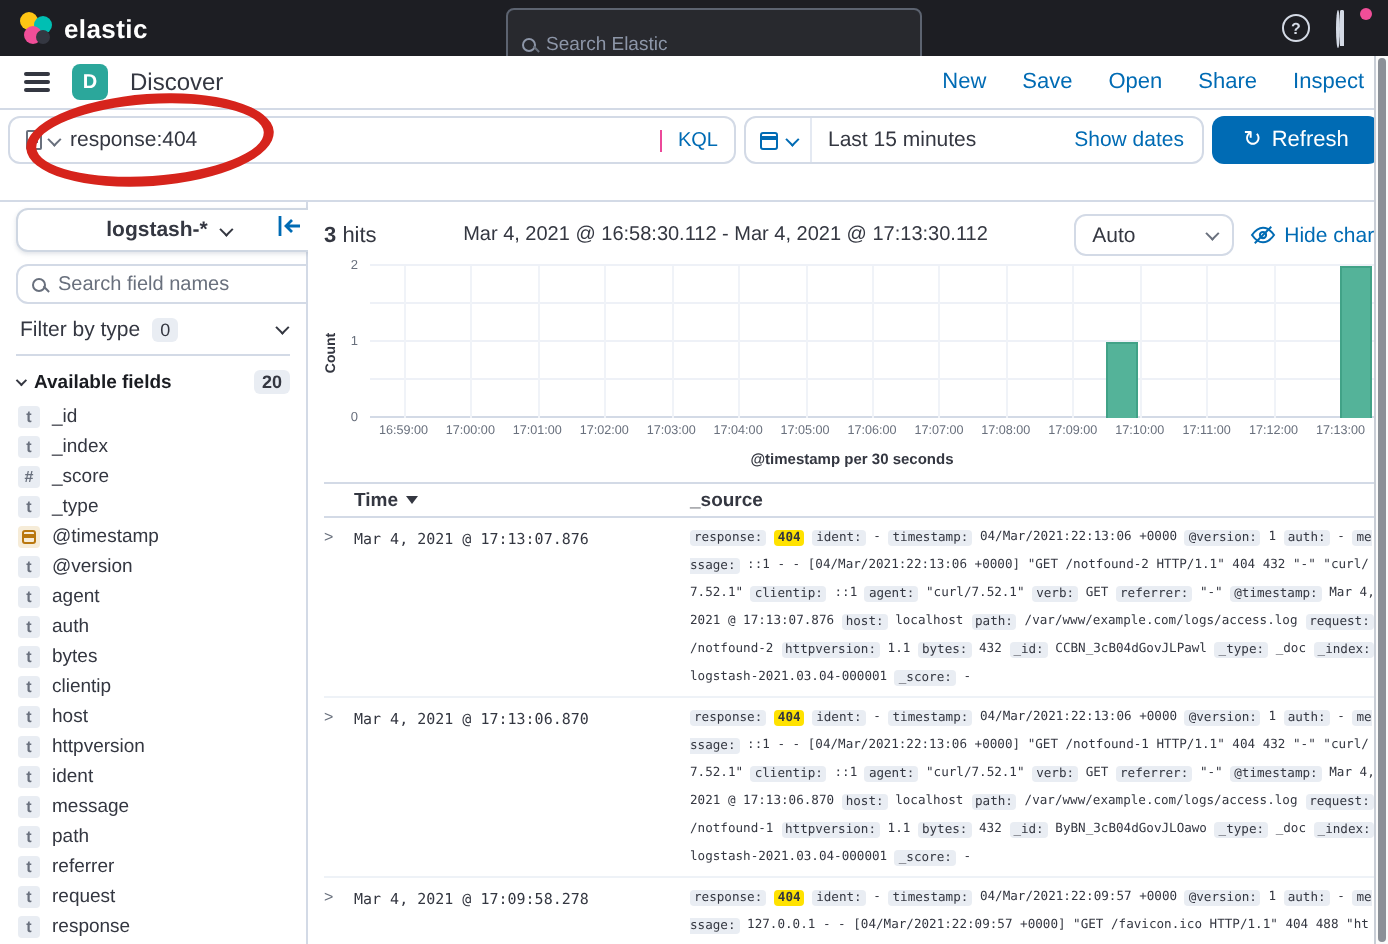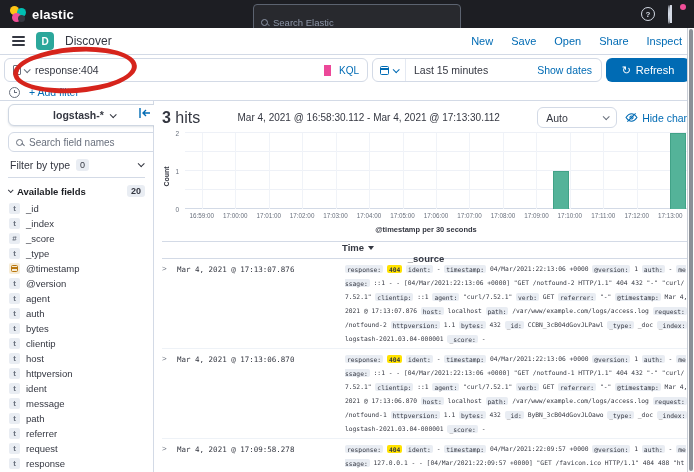--- a/index.html
+++ b/index.html
@@ -47,21 +47,21 @@
   .querybar { display:flex; align-items:stretch; height:27px; padding:3px 4px 0 4px; gap:4px; }
   .query-input { flex:1; border:1px solid #d3dae6; border-radius:6px; background:#fff;
             display:flex; align-items:center; padding:0 8px; gap:6px; }
   .ql-icon { display:flex; align-items:center; gap:3px; color:#69707d; }
   .doc-glyph { width:8px; height:10px; border:1.2px solid #69707d; border-radius:1px; position:relative; }
   .doc-glyph::after { content:""; position:absolute; left:1px; top:2px; width:4px; height:1px;
             background:#69707d; box-shadow:0 2.5px 0 #69707d; }
   .chev { width:5px; height:5px; border-right:1.4px solid currentColor; border-bottom:1.4px solid currentColor;
             transform:rotate(45deg) translateY(-1px); display:inline-block; }
   .query-text { font-size:10.5px; color:#343741; }
-  .kql { margin-left:auto; font-size:10px; color:#006bb4; padding-left:8px; border-left:7px solid #ec4899; }
+  .kql { margin-left:auto; font-size:10px; color:#006bb4; padding-left:8px; border-left:1px solid #ec4899; }
   .datepicker { width:230px; border:1px solid #d3dae6; border-radius:6px; background:#fff;
             display:flex; align-items:center; }
   .cal-btn { display:flex; align-items:center; gap:4px; padding:0 7px; color:#006bb4;
             border-right:1px solid #e4e9f2; align-self:stretch; }
   .mini-cal { width:9px; height:9px; border:1.2px solid currentColor; border-radius:1.5px; position:relative; }
   .mini-cal::before { content:""; position:absolute; left:0; right:0; top:1px; height:2px; background:currentColor; }
   .range-text { flex:1; padding:0 8px; font-size:10.5px; color:#343741; white-space:nowrap; }
   .show-dates { padding:0 9px; font-size:10.5px; color:#006bb4; cursor:pointer; }
   .refresh-btn { width:84px; border:none; border-radius:6px; color:#fff; font-size:11px;
             display:flex; align-items:center; justify-content:center; gap:5px; cursor:pointer; }
@@ -96,21 +96,21 @@
   .field-list { list-style:none; }
   .field { display:flex; align-items:center; gap:6px; height:15px; font-size:9.5px; color:#343741; padding-left:1px; cursor:pointer; }
   .ficon { width:11px; height:11px; border-radius:2px; background:#e9edf3; color:#69707d; font-size:8px;
             font-weight:bold; display:flex; align-items:center; justify-content:center; flex:none; }
   .ficon.fdate { background:#f6ecd8; color:#b9770e; }
   .ficon .mini-cal { width:7px; height:7px; border-width:1px; }
 
   
   .main { flex:1; position:relative; background:#fff; padding:0 4px 0 8px; overflow:hidden; }
   .results-header { display:flex; align-items:center; gap:8px; height:29px; padding-top:4px; }
-  .hits { font-size:16px; color:#343741; white-space:nowrap; }
+  .hits { font-size:11px; color:#343741; white-space:nowrap; }
   .hits b { font-weight:bold; }
   .range-display { flex:1; text-align:center; font-size:10px; color:#343741; white-space:nowrap; }
   .interval-select { width:80px; height:21px; border:1px solid #d3dae6; border-radius:6px; background:#fff;
             display:flex; align-items:center; padding:0 8px; font-size:10.5px; color:#343741; cursor:pointer; }
   .interval-select .chev { margin-left:auto; color:#69707d; }
   .hide-chart { display:flex; align-items:center; gap:4px; color:#006bb4; font-size:10.5px; cursor:pointer; white-space:nowrap; }
 
   
   .chart { position:relative; height:103px; margin-top:1px; }
   .count-label { position:absolute; left:-6px; top:42px; transform:rotate(-90deg); font-size:7px;
@@ -123,21 +123,21 @@
   .vgrid { position:absolute; top:0; bottom:0; width:1px; background:#f0f3f8; }
   .bar { position:absolute; bottom:0; background:#54b399; border:1px solid #41a287; border-bottom:none; }
   .xticks { position:absolute; left:23px; right:3px; bottom:13px; height:9px; }
   .xlab { position:absolute; transform:translateX(-50%); font-size:6.3px; color:#69707d; white-space:nowrap; }
   .xlabel { position:absolute; left:0; right:0; bottom:0; text-align:center; font-size:7.5px;
             font-weight:bold; color:#343741; }
 
   
   .doc-table { margin-top:7px; border-top:1px solid #d3dae6; }
   .thead { display:flex; align-items:center; height:17px; border-bottom:1px solid #d3dae6;
-            font-size:9.5px; font-weight:bold; color:#343741;flex-direction:column; }
+            font-size:9.5px; font-weight:bold; color:#343741; }
   .col-expand { width:15px; }
   .col-time { width:168px; display:flex; align-items:center; gap:4px; }
   .sort-arrow { width:0; height:0; border-left:3.5px solid transparent; border-right:3.5px solid transparent;
             border-top:4px solid #343741; display:inline-block; }
   .col-source { flex:1; }
   .docrow { display:flex; border-bottom:1px solid #eef2f7; padding:3px 0 2px; }
   .expand { width:15px; font-size:8px; color:#69707d; padding-top:2px; cursor:pointer; }
   .time-cell { width:168px; font-family:"DejaVu Sans Mono",monospace; font-size:7.5px; color:#343741; padding-top:3px; }
   .source-cell { flex:1; font-family:"DejaVu Sans Mono",monospace; font-size:6.3px; line-height:14px;
             color:#343741; word-break:break-all; padding-right:2px; }
@@ -217,24 +217,20 @@
           <span class="mini-cal"></span>
           <span class="chev"></span>
         </span>
         <span class="range-text">Last 15 minutes</span>
         <span class="show-dates">Show dates</span>
       </div>
       <button class="refresh-btn" style="background: rgb(0, 107, 180);">
         <span class="refresh-glyph">↻</span>
         <span>Refresh</span>
       </button>
-    </div>
-    <div class="filterbar">
-      <span class="clock-icon"></span>
-      <span class="add-filter">+ Add filter</span>
     </div>
   </div>
 
   <div class="content">
 
     <aside class="sidebar">
       <div class="index-btn">
         <span>logstash-*</span>
         <span class="chev" style="color:#343741"></span>
       </div>

